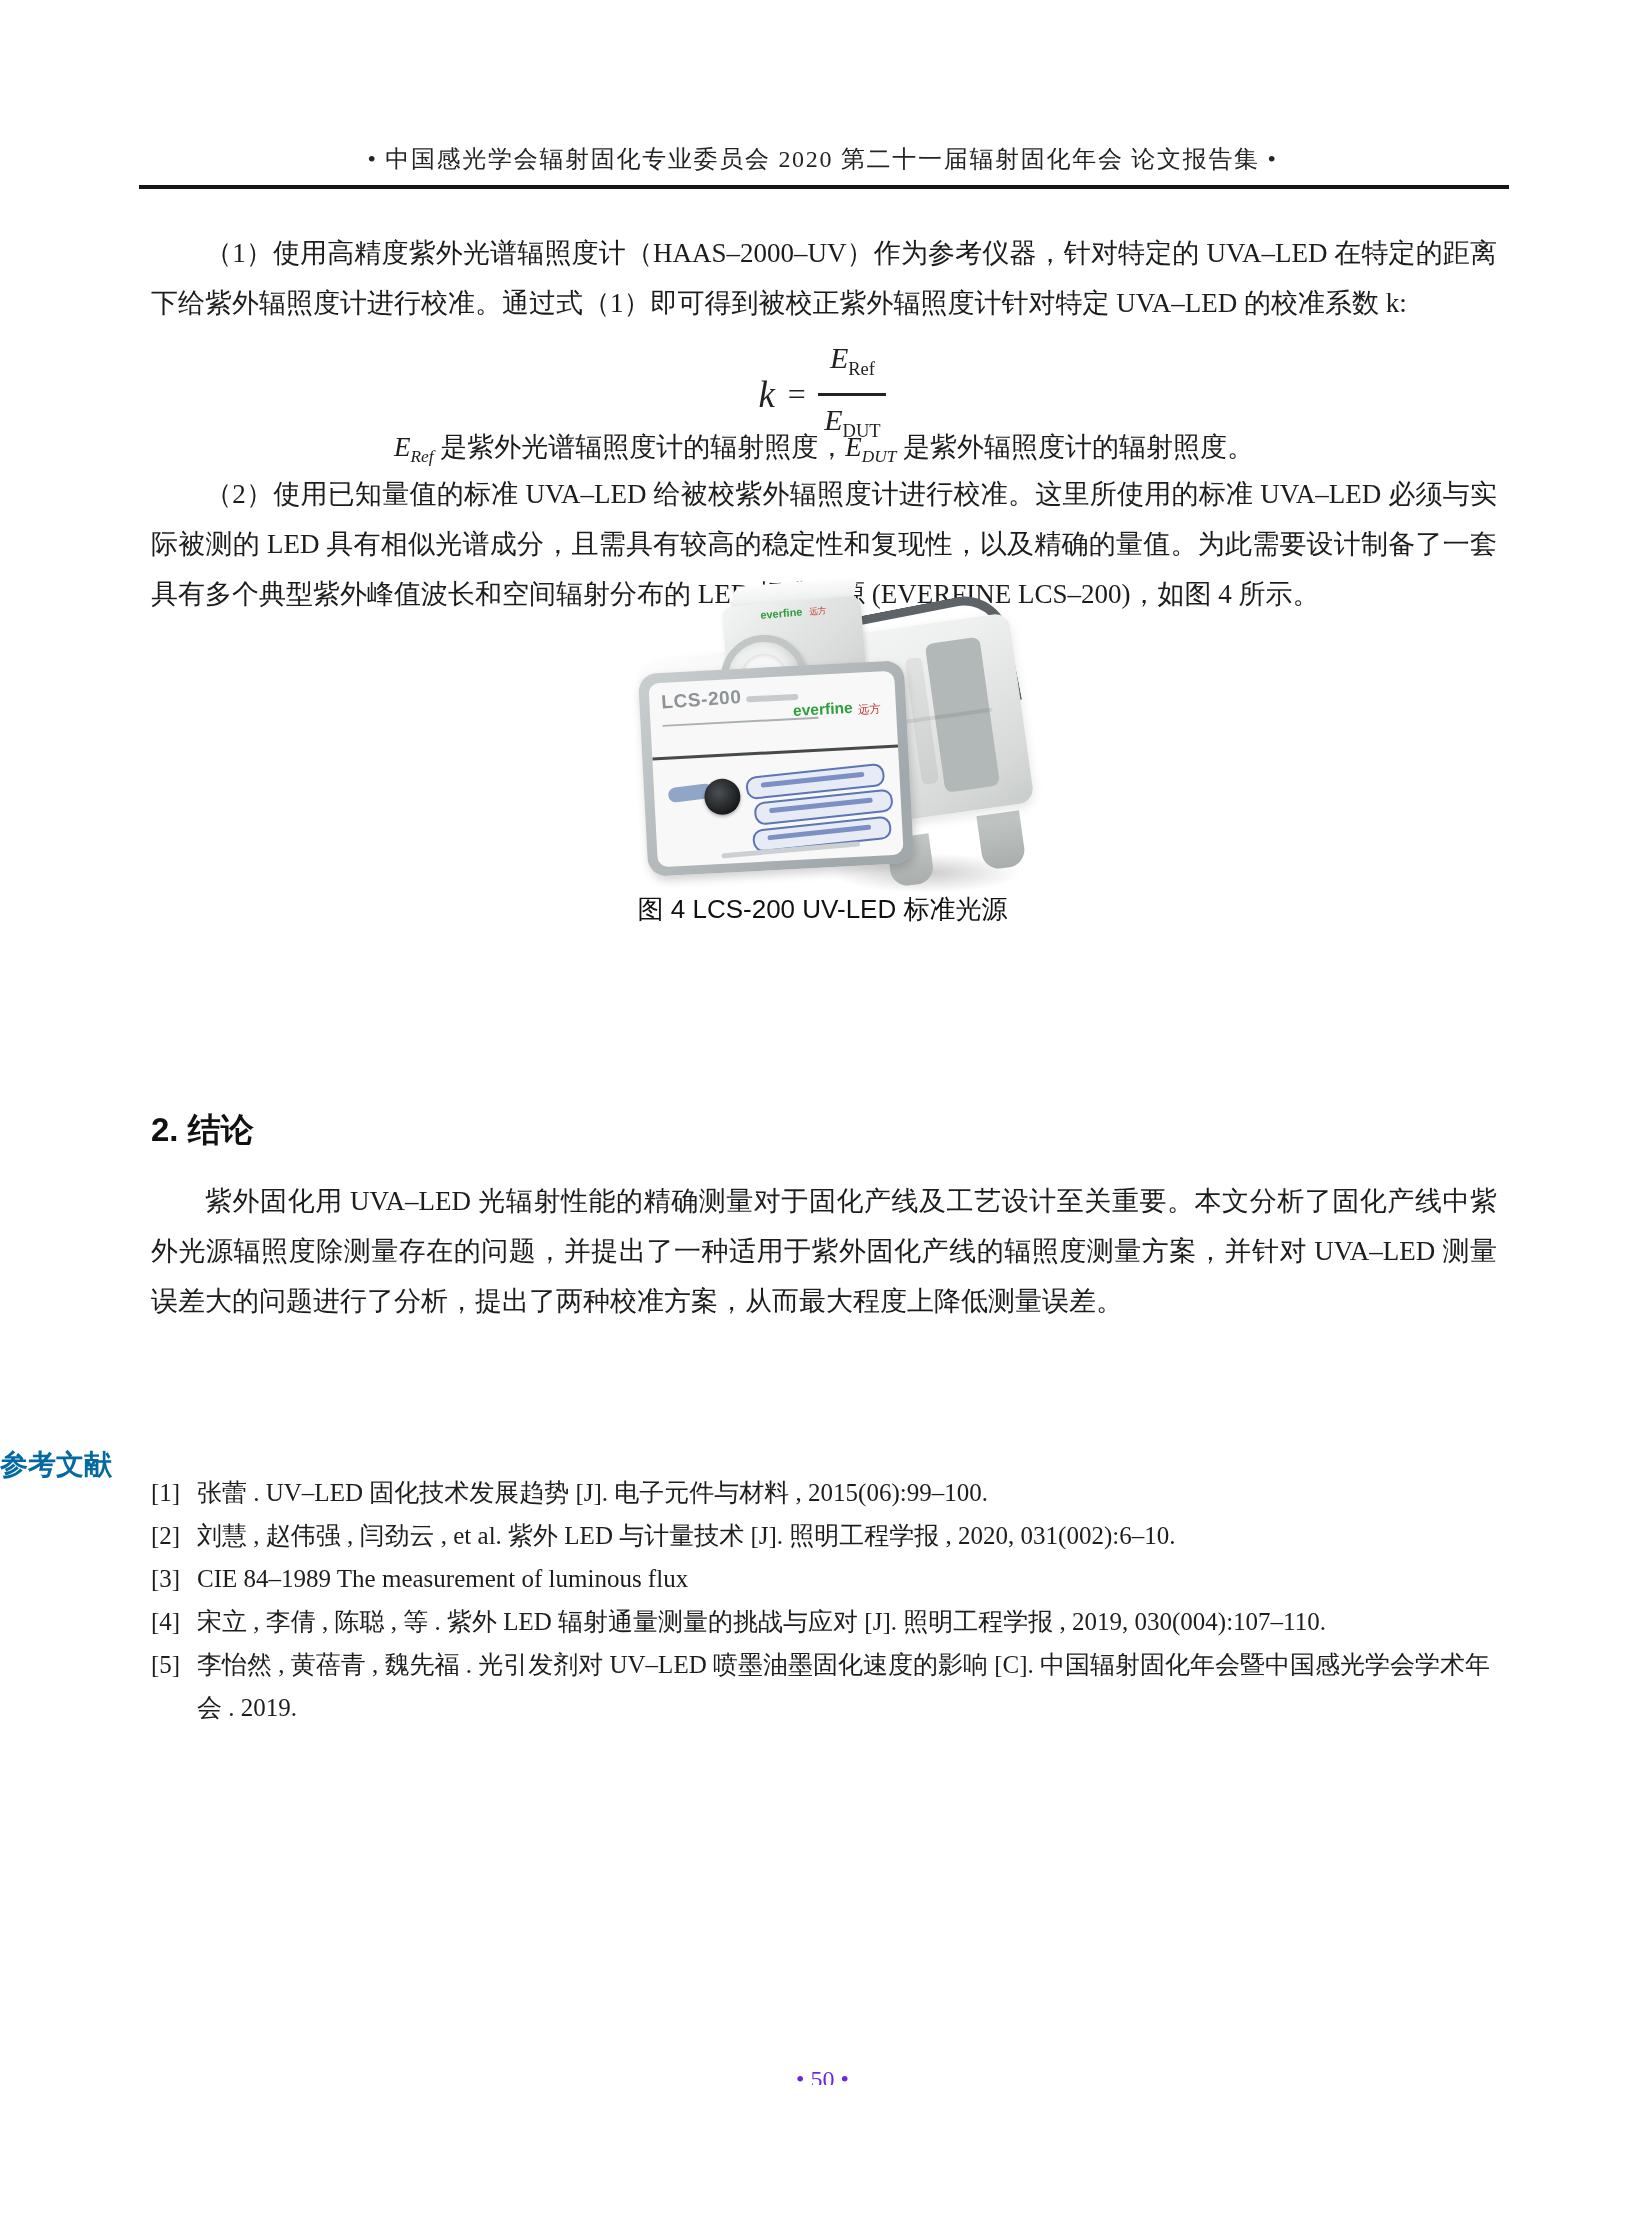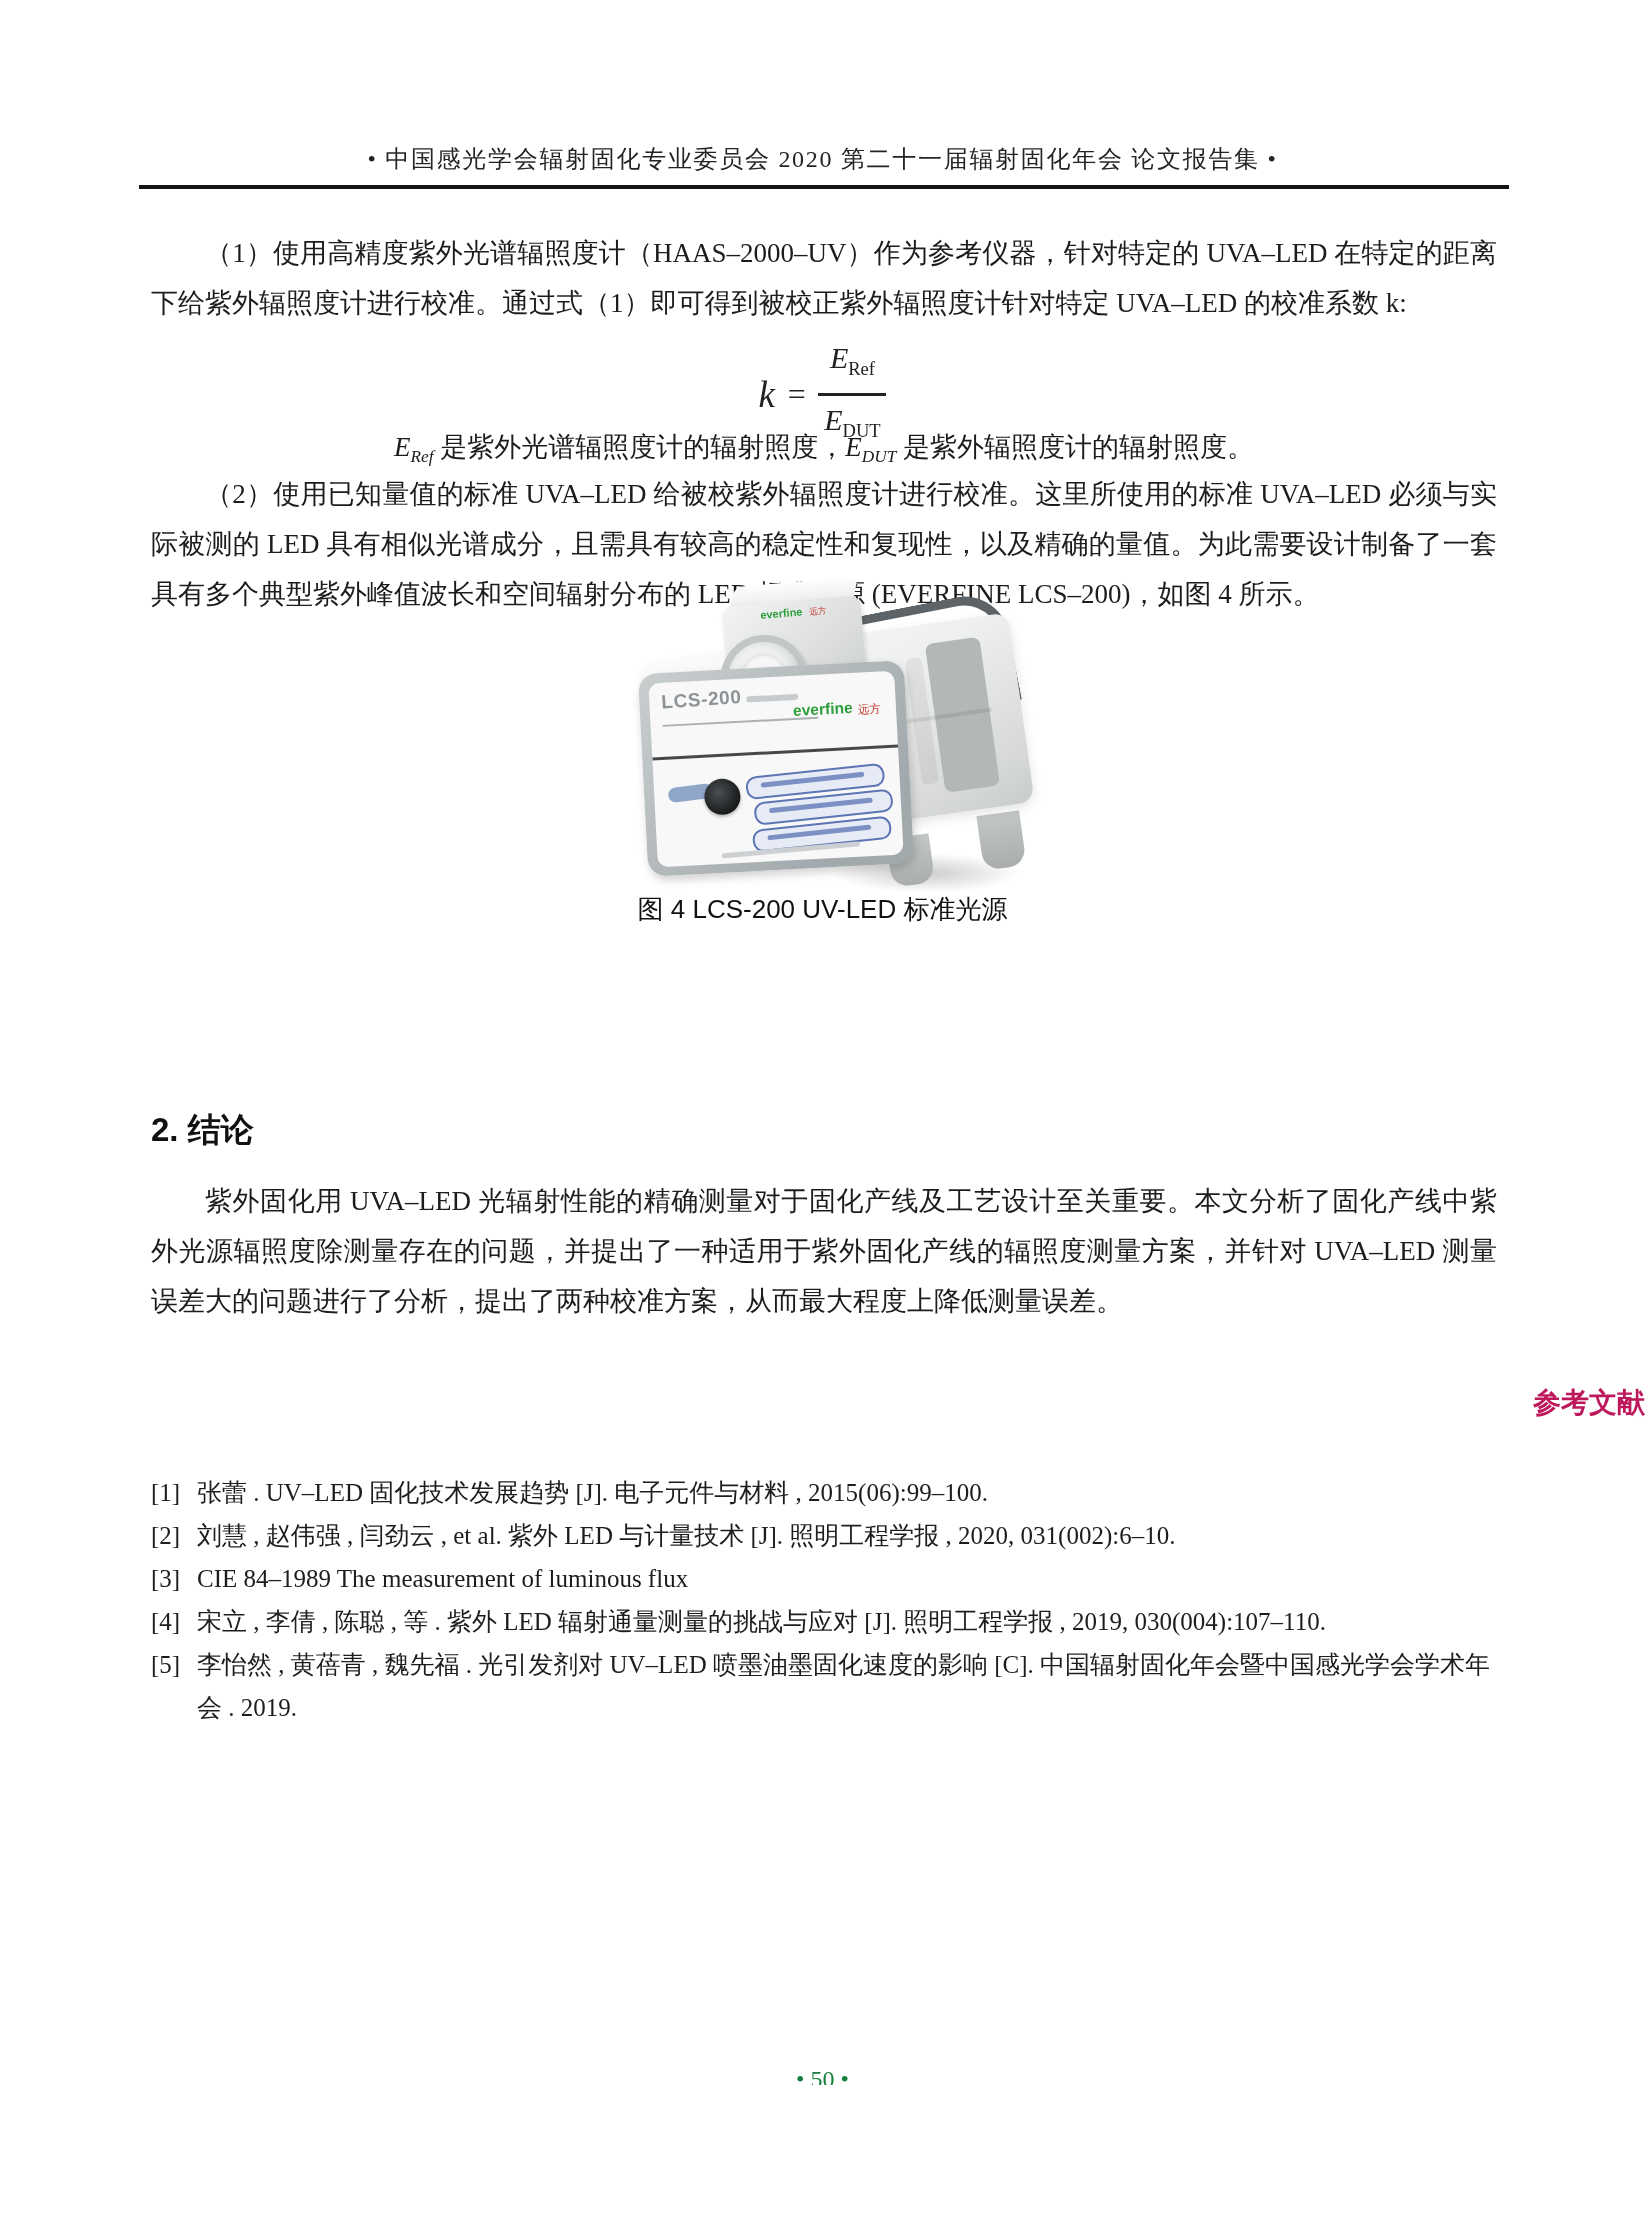--- a/index.html
+++ b/index.html
@@ -107,30 +107,30 @@
     position:absolute; top:892px; left:0; width:100%; text-align:center;
     font-family:"Liberation Sans",sans-serif; font-weight:normal; font-size:26px; color:#111;
   }
 
   
   .sec-title {
     position:absolute; left:151px; top:1108px;
     font-family:"Liberation Sans",sans-serif; font-weight:bold; font-size:33px; color:#111;
   }
   .ref-title {
-    position:absolute; top:1384px; left:0; width:100%; text-align:right;
-    font-family:"Liberation Sans",sans-serif; font-weight:bold; font-size:28px; color:#be185d;
+    position:absolute; top:1446px; left:0; width:100%; text-align:left;
+    font-family:"Liberation Sans",sans-serif; font-weight:bold; font-size:28px; color:#0369a1;
   }
   .refs { position:absolute; left:151px; top:1471px; width:1346px; font-size:25px; line-height:43px; }
   .ref-row { display:flex; }
   .ref-num { width:46px; flex:none; }
   .ref-text { flex:1; text-align:left; }
 
   
-  .pagenum { position:absolute; top:2066px; left:0; width:100%; text-align:center; font-size:24px; color:#15803d; }
+  .pagenum { position:absolute; top:2066px; left:0; width:100%; text-align:center; font-size:24px; color:#6d28d9; }
   .watermark { position:absolute; left:132px; top:2144px; font-size:32px; color:#a16207; letter-spacing:3.5px; }
 </style>
 </head>
 <body>
 
 <div class="page">
 
   <div class="header">• 中国感光学会辐射固化专业委员会 2020 第二十一届辐射固化年会  论文报告集 •</div>
   <div class="rule"></div>
 

